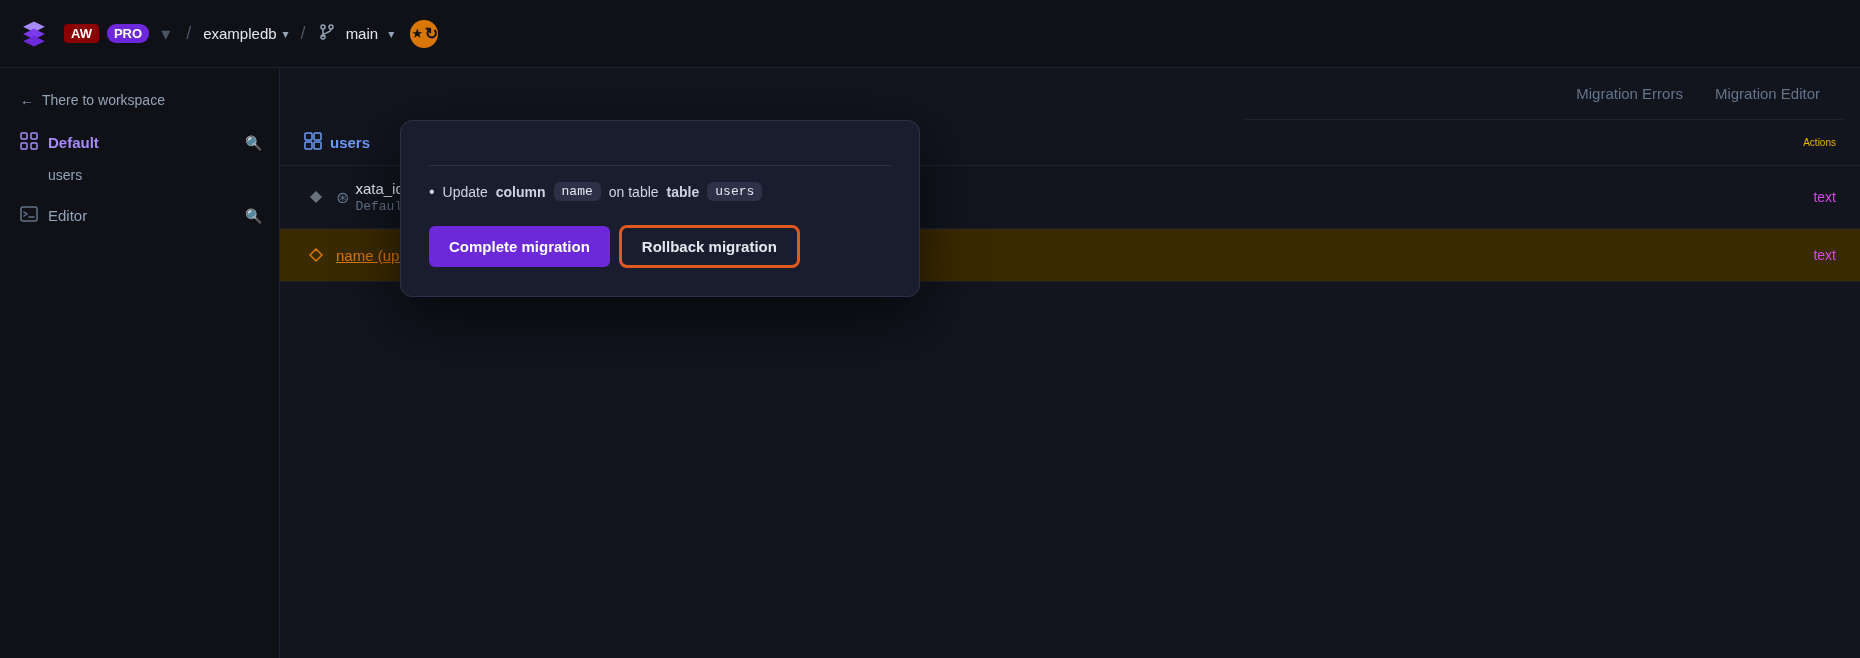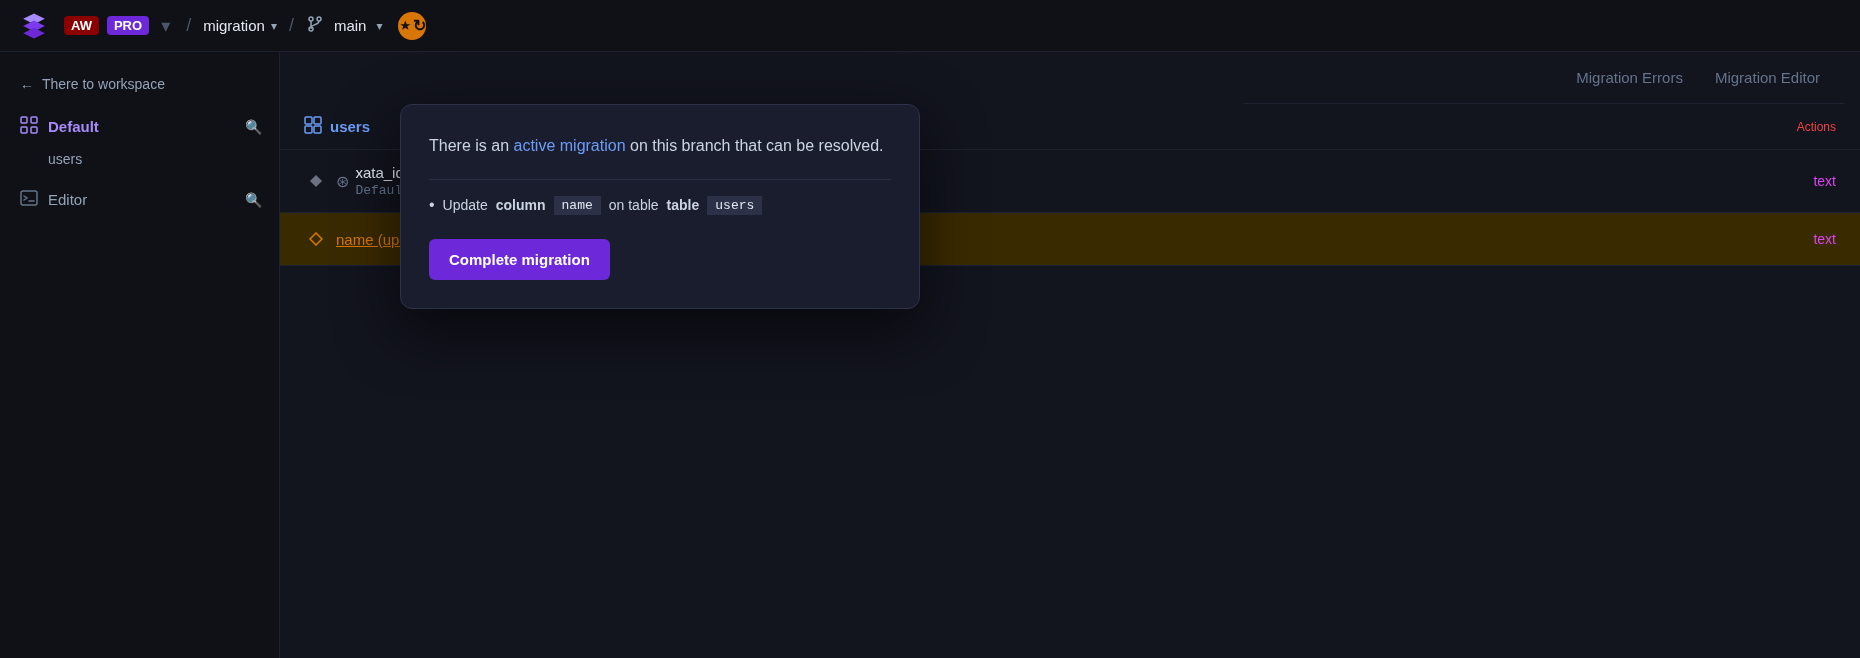--- a/index.html
+++ b/index.html
@@ -10,21 +10,21 @@
       width: 1860px;
       height: 658px;
       overflow: hidden;
       position: relative;
     }
 
     
     .topbar {
       display: flex;
       align-items: center;
-      height: 52px;
+      height: 68px;
       background: #0f1117;
       border-bottom: 1px solid #1e2130;
       padding: 0 16px;
       gap: 8px;
       position: relative;
       z-index: 1;
     }
     .logo {
       width: 36px;
       height: 36px;
@@ -37,21 +37,21 @@
       background: #8b0000;
       border-radius: 4px;
       padding: 2px 7px;
       font-size: 13px;
       font-weight: 700;
       color: #fff;
       margin-left: 4px;
     }
     .pro-badge {
       background: #6d28d9;
-      border-radius: 4px;
+      border-radius: 9px;
       padding: 2px 7px;
       font-size: 13px;
       font-weight: 700;
       color: #fff;
     }
     .topbar-sep {
       color: #4a5568;
       font-size: 18px;
       margin: 0 4px;
     }
@@ -178,22 +178,22 @@
     }
     .table-name-label {
       display: flex;
       align-items: center;
       gap: 8px;
       color: #6d9cf7;
       font-size: 15px;
       font-weight: 600;
     }
     .actions-label {
-      color: #ef4444;
-      font-size: 12px;
+      color: #eab308;
+      font-size: 10px;
     }
 
     .column-row {
       display: flex;
       align-items: center;
       padding: 14px 24px;
       border-bottom: 1px solid #1e2130;
       background: #12141e;
     }
     .column-row.updated {
@@ -281,21 +281,21 @@
       font-size: 14px;
       color: #cbd5e1;
       margin-bottom: 16px;
     }
     .popup-bullet .bullet-dot {
       color: #cbd5e1;
       font-size: 16px;
     }
     .code-tag {
       background: #2d3148;
-      border-radius: 0;
+      border-radius: 6px;
       padding: 2px 8px;
       font-family: 'Courier New', monospace;
       font-size: 13px;
       color: #e2e8f0;
       display: inline-block;
     }
     .popup-actions {
       display: flex;
       gap: 9px;
       margin-top: 24px;
@@ -346,21 +346,21 @@
       <path d="M8 12 L20 6 L32 12 L20 18 Z" fill="#a78bfa"></path>
       <path d="M8 20 L20 14 L32 20 L20 26 Z" fill="#7c3aed"></path>
       <path d="M8 28 L20 22 L32 28 L20 34 Z" fill="#6d28d9"></path>
     </svg>
   </div>
   <span class="user-badge">AW</span>
   <span class="pro-badge">PRO</span>
   <span class="topbar-sep">▾</span>
   <span class="topbar-sep">/</span>
   <div class="topbar-db">
-    <span>migration</span>
+    <span>exampledb</span>
     <span class="chevron-icon">▾</span>
   </div>
   <span class="topbar-sep">/</span>
   <div class="topbar-branch">
     <span class="branch-icon">
       <svg width="18" height="18" viewBox="0 0 18 18" fill="none">
         <circle cx="5" cy="4" r="2" stroke="#94a3b8" stroke-width="1.5"></circle>
         <circle cx="13" cy="4" r="2" stroke="#94a3b8" stroke-width="1.5"></circle>
         <circle cx="5" cy="14" r="2" stroke="#94a3b8" stroke-width="1.5"></circle>
         <path d="M5 6v5M5 14v-2M13 6c0 4-8 4-8 6" stroke="#94a3b8" stroke-width="1.5"></path>
@@ -462,34 +462,30 @@
         </div>
         <div class="column-info">
           <div class="column-name updated-link">name (updated)</div>
         </div>
         <span class="column-type">text</span>
       </div>
     </div>
 
     <div class="popup-overlay">
       <div class="popup">
-        <div class="popup-text">
-          <span>There is an</span>
-          <span class="active-migration-link">active migration</span>
-          <span> </span><span>on this branch that can be resolved.</span>
-        </div>
         <div class="popup-divider"></div>
         <div class="popup-bullet">
           <span class="bullet-dot">•</span>
           <span>Update</span>
           <strong>column</strong>
           <span class="code-tag">name</span>
           <span>on table</span>
           <strong>table</strong>
           <span class="code-tag">users</span>
         </div>
         <div class="popup-actions">
           <button class="btn-complete">Complete migration</button>
+          <button class="btn-rollback">Rollback migration</button>
         </div>
       </div>
     </div>
   </div>
 </div>
 
 </body></html>

